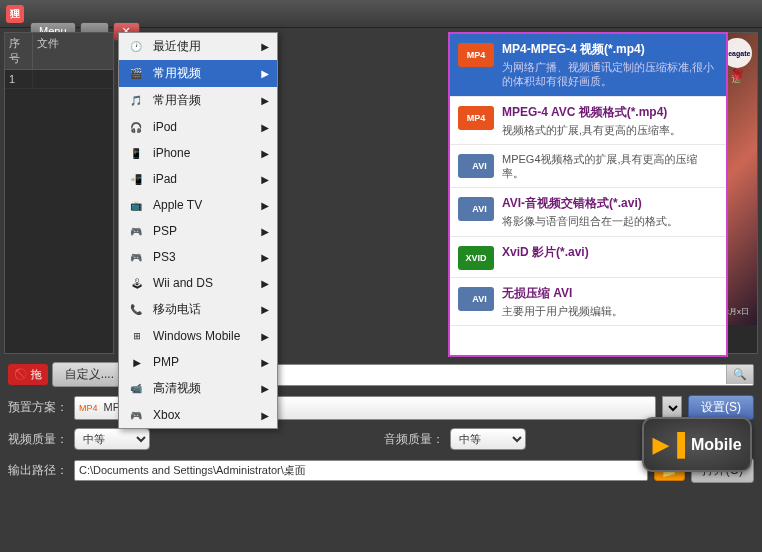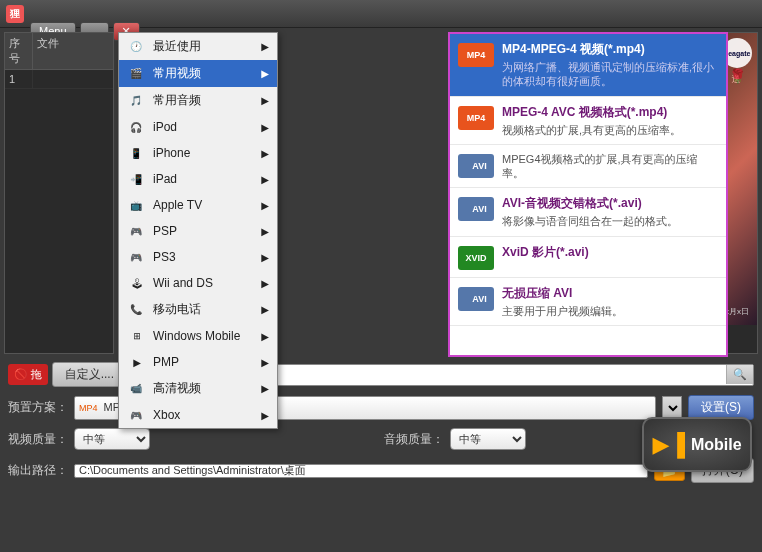--- a/index.html
+++ b/index.html
@@ -339,21 +339,21 @@
       background: #3a3a3a;
       gap: 6px;
     }
     .output-label {
       font-size: 12px;
       color: #ccc;
       white-space: nowrap;
     }
     .output-path {
       flex: 1;
-      height: 14px;
+      height: 21px;
       background: #fff;
       border: 1px solid #888;
       border-radius: 2px;
       padding: 0 4px;
       font-size: 11px;
       color: #333;
     }
     .folder-btn {
       background: #ff9900;
       border: 1px solid #cc7700;

